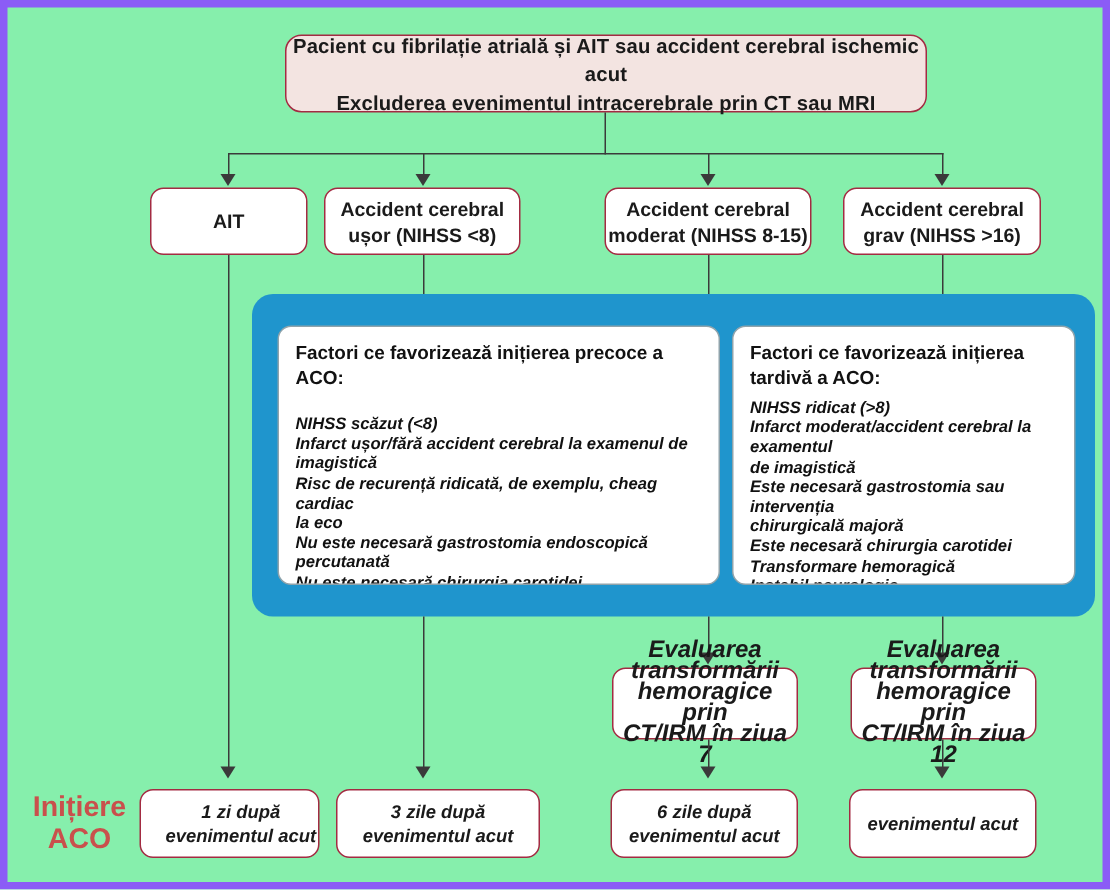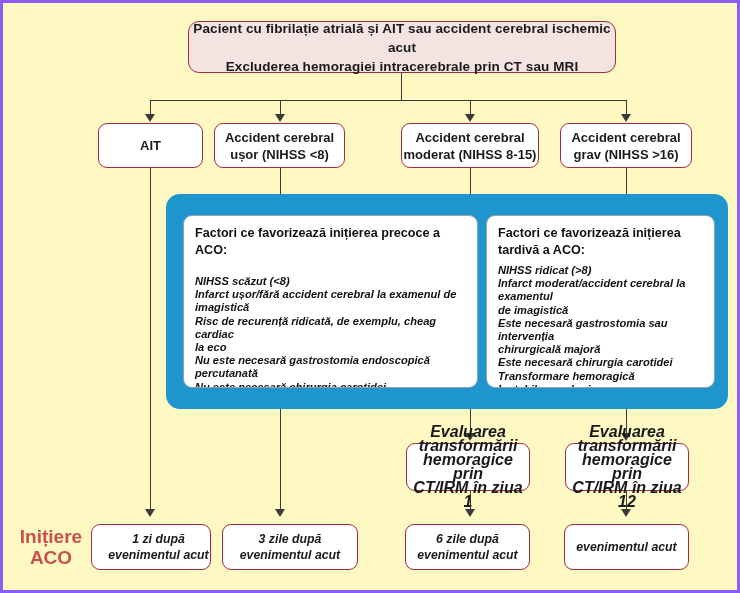--- a/index.html
+++ b/index.html
@@ -4,22 +4,22 @@
 <style>
   html, body {
     margin: 0;
     padding: 0;
     background: #ffffff;
   }
   #canvas {
     position: relative;
     width: 740px;
     height: 593px;
-    background: #fef9c3;
-    border: 3px solid #8b5cf6;
+    background: #86efac;
+    border: 5px solid #8b5cf6;
     box-sizing: border-box;
     font-family: "Liberation Sans", sans-serif;
     overflow: hidden;
   }
 
   
   .node {
     position: absolute;
     box-sizing: border-box;
     border: 1.6px solid #a32b42;
@@ -154,21 +154,21 @@
   }
 </style>
 </head>
 <body>
 
 <div id="canvas">
 
   <div class="node" id="root-box">
     <span class="txt">
       <span class="l1">Pacient cu fibrilație atrială și AIT sau accident cerebral ischemic acut</span>
-      <span class="l2">Excluderea hemoragiei intracerebrale prin CT sau MRI</span>
+      <span class="l2">Excluderea evenimentul intracerebrale prin CT sau MRI</span>
     </span>
   </div>
 
   <div class="vline" style="left:398px; top:70px; height:28px;"></div>
   <div class="hline" style="left:147px; top:97px; width:477px;"></div>
 
   <div class="vline" style="left:147px; top:97px; height:15px;"></div>
   <div class="arrow" style="left:142px; top:111px;"></div>
 
   <div class="vline" style="left:277px; top:97px; height:15px;"></div>
@@ -241,21 +241,21 @@
   <div class="vline" style="left:467px; top:406px; height:25px;"></div>
   <div class="arrow" style="left:462px; top:430px;"></div>
 
   <div class="vline" style="left:623px; top:406px; height:25px;"></div>
   <div class="arrow" style="left:618px; top:430px;"></div>
 
   <div class="node eval" id="eval-6">
     <span class="txt">
       <span style="display:block">Evaluarea transformării</span>
       <span style="display:block">hemoragice prin</span>
-      <span style="display:block">CT/IRM în ziua 1</span>
+      <span style="display:block">CT/IRM în ziua 7</span>
     </span>
   </div>
   <div class="node eval" id="eval-12">
     <span class="txt">
       <span style="display:block">Evaluarea transformării</span>
       <span style="display:block">hemoragice prin</span>
       <span style="display:block">CT/IRM în ziua 12</span>
     </span>
   </div>
 

